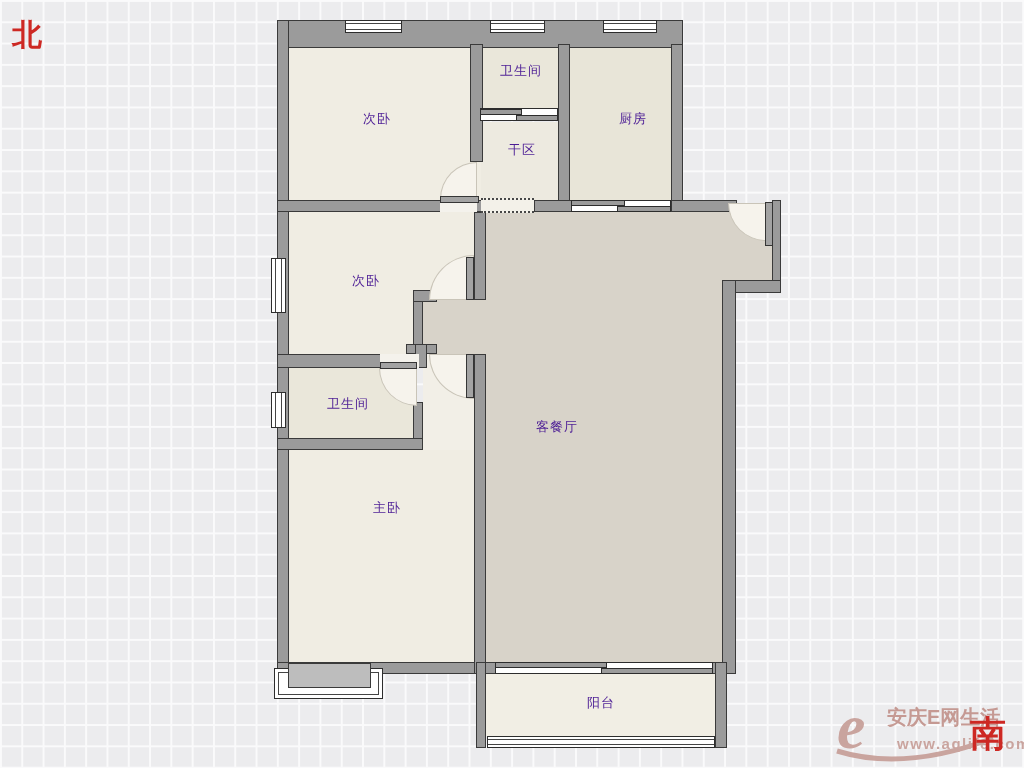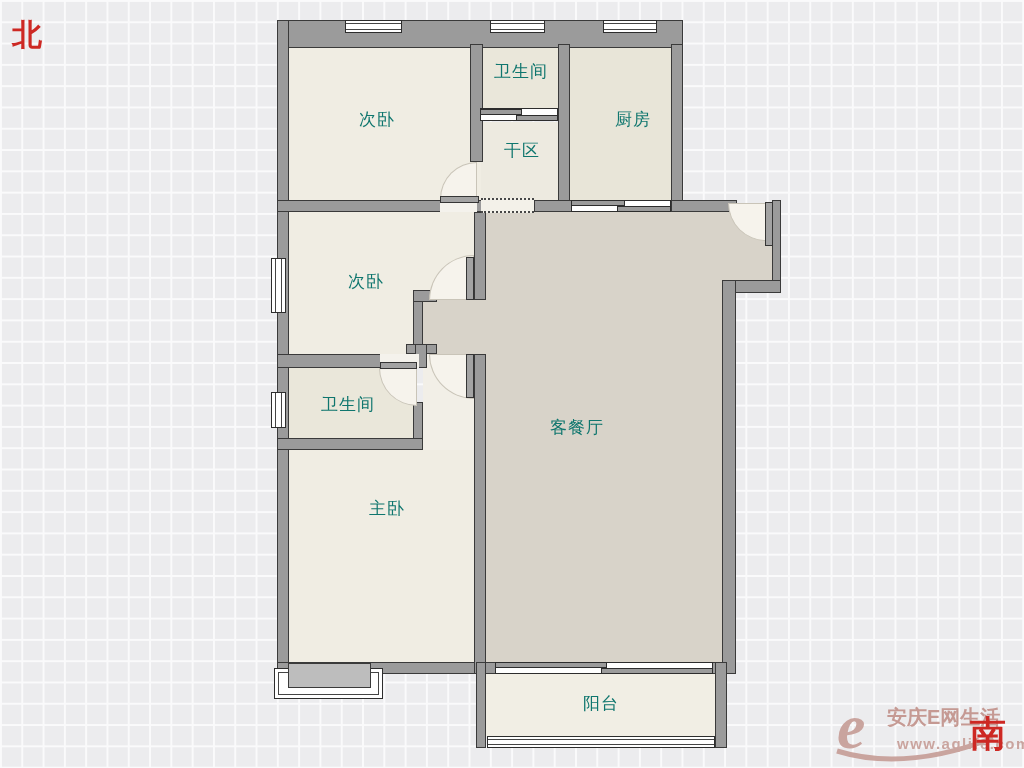--- a/index.html
+++ b/index.html
@@ -30,22 +30,22 @@
   .winv::before{content:"";position:absolute;top:0;bottom:0;left:3px;border-left:1px solid #444;}
   .winv::after{content:"";position:absolute;top:0;bottom:0;right:3px;border-right:1px solid #444;}
   .bayframe::before{content:"";position:absolute;left:3px;right:3px;top:3px;bottom:3px;border:1px solid #444;}
   .slab{background:#bdbdbd;border:1.5px solid #3a3a3a;}
   .sband{background:#ffffff;border:1px solid #2d2d2d;}
   .sbar{background:#9b9b9b;border:1px solid #2d2d2d;}
   .arc{background:#f6f3ec;border:1px solid #c9c4b8;}
   .r-tl{border-top-left-radius:100% 100%;}
   .r-bl{border-bottom-left-radius:100% 100%;}
   .leaf{background:#a3a3a3;border:1px solid #353535;}
-  .lbl{position:absolute;transform:translate(-50%,-50%);font-size:17px;font-weight:500;
-       color:#0f766e;letter-spacing:1px;white-space:nowrap;}
+  .lbl{position:absolute;transform:translate(-50%,-50%);font-size:13px;font-weight:500;
+       color:#4c1d95;letter-spacing:1px;white-space:nowrap;}
   .compass{position:absolute;font-family:"Liberation Serif", serif;font-weight:700;color:#cd2823;line-height:1;}
   #wm{position:absolute;left:835px;top:688px;opacity:.92;}
 </style>
 </head>
 <body>
 
 <div id="plan">
 
   <div class="f" style="left:289px;top:48px;width:194px;height:152px"></div>
   <div class="fB" style="left:481px;top:48px;width:77px;height:62px"></div>
@@ -120,21 +120,21 @@
   <div class="leaf" style="left:765px;top:202px;width:8px;height:44px"></div>
 </div>
 
 <span class="lbl" style="left:377px;top:119px">次卧</span>
 <span class="lbl" style="left:521px;top:71px">卫生间</span>
 <span class="lbl" style="left:633px;top:119px">厨房</span>
 <span class="lbl" style="left:522px;top:150px">干区</span>
 <span class="lbl" style="left:366px;top:281px">次卧</span>
 <span class="lbl" style="left:348px;top:404px">卫生间</span>
 <span class="lbl" style="left:387px;top:508px">主卧</span>
-<span class="lbl" style="left:577px;top:427px">客餐厅</span>
+<span class="lbl" style="left:557px;top:427px">客餐厅</span>
 <span class="lbl" style="left:601px;top:703px">阳台</span>
 
 <svg id="wm" width="195" height="80" viewBox="0 0 195 80">
   <text x="2" y="60" font-size="64" font-style="italic" font-weight="700" font-family="Liberation Serif, serif" fill="#c79e98">e</text>
   <path d="M2 63 Q 70 84 158 50" stroke="#c79e98" stroke-width="5" fill="none"></path>
   <text x="52" y="36" font-size="20" font-weight="700" font-family="Liberation Sans, sans-serif" fill="#c2938c">安庆E网生活</text>
   <text x="62" y="61" font-size="15" font-weight="700" letter-spacing="1.5" font-family="Liberation Sans, sans-serif" fill="#c79e98">www.aqlife.com</text>
 </svg>
 
 <span class="compass" style="left:12px;top:20px;font-size:30px">北</span>

